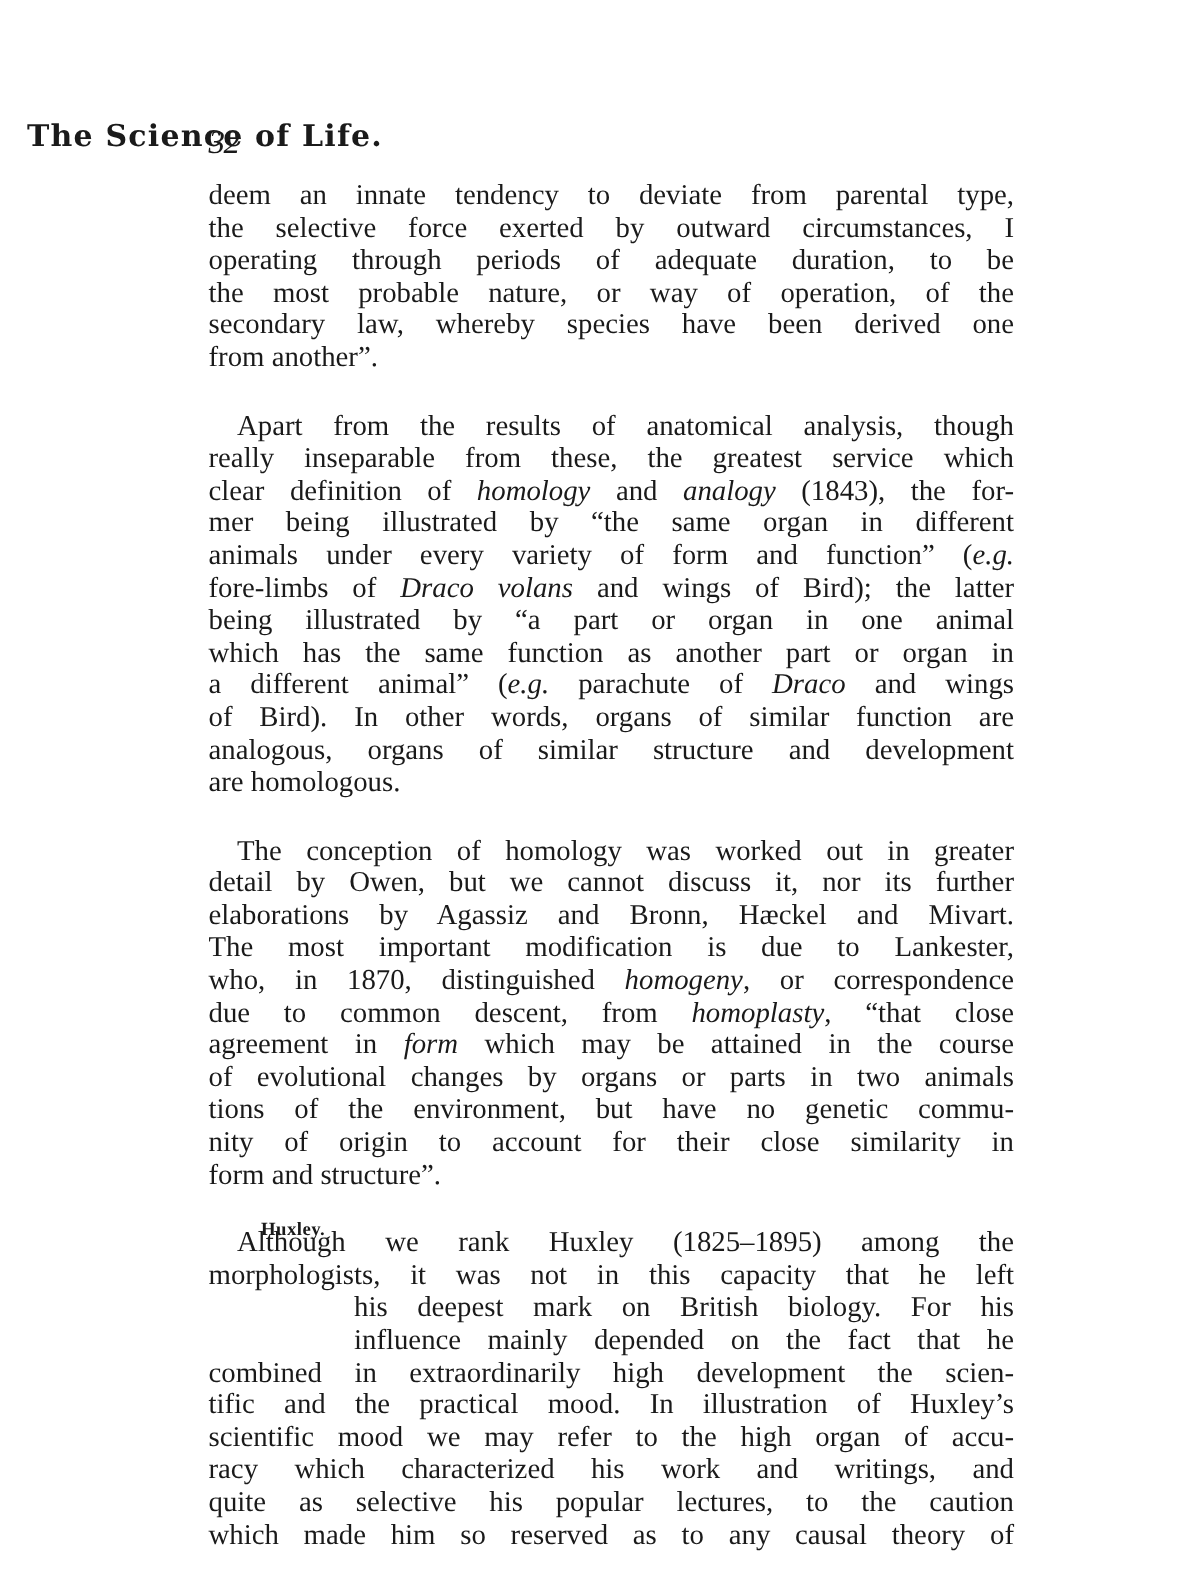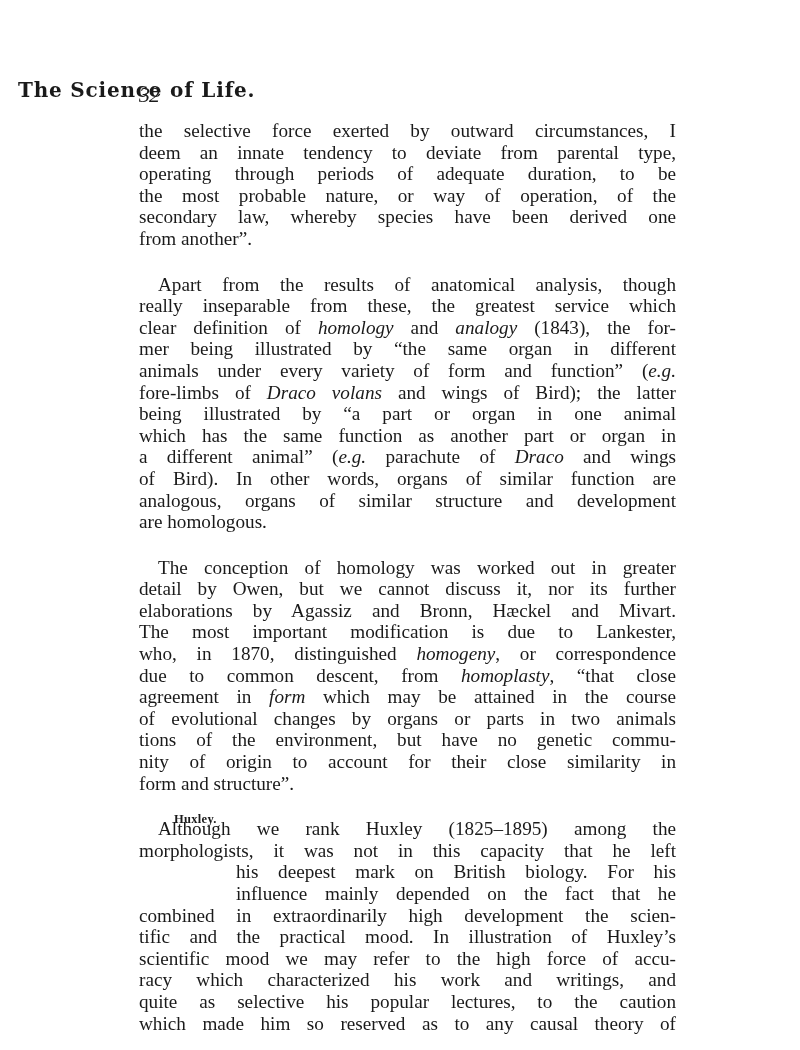--- a/index.html
+++ b/index.html
@@ -32,22 +32,22 @@
   i { font-style: italic; }
 </style>
 </head>
 <body>
 
 <div>
   <div class="page-number">32</div>
   <div class="running-head">The Science of Life.</div>
   <div class="sidenote">Huxley.</div>
   <div class="body-text" id="body-text">
+      <div class="line ">deem an innate tendency to deviate from parental type,</div>
       <div class="line ">the selective force exerted by outward circumstances, I</div>
-      <div class="line ">deem an innate tendency to deviate from parental type,</div>
       <div class="line ">operating through periods of adequate duration, to be</div>
       <div class="line ">the most probable nature, or way of operation, of the</div>
       <div class="line ">secondary law, whereby species have been derived one</div>
       <div class="line last">from another”.</div>
       <div class="line indent">Apart from the results of anatomical analysis, though</div>
       <div class="line ">really inseparable from these, the greatest service which</div>
       <div class="line ">clear definition of <i>homology</i> and <i>analogy</i> (1843), the for-</div>
       <div class="line ">mer being illustrated by “the same organ in different</div>
       <div class="line ">animals under every variety of form and function” (<i>e.g.</i></div>
       <div class="line ">fore-limbs of <i>Draco volans</i> and wings of Bird); the latter</div>
@@ -67,18 +67,18 @@
       <div class="line ">of evolutional changes by organs or parts in two animals</div>
       <div class="line ">tions of the environment, but have no genetic commu-</div>
       <div class="line ">nity of origin to account for their close similarity in</div>
       <div class="line last">form and structure”.</div>
       <div class="line indent">Although we rank Huxley (1825–1895) among the</div>
       <div class="line ">morphologists, it was not in this capacity that he left</div>
       <div class="line margin-indent">his deepest mark on British biology. For his</div>
       <div class="line margin-indent">influence mainly depended on the fact that he</div>
       <div class="line ">combined in extraordinarily high development the scien-</div>
       <div class="line ">tific and the practical mood. In illustration of Huxley’s</div>
-      <div class="line ">scientific mood we may refer to the high force of accu-</div>
+      <div class="line ">scientific mood we may refer to the high organ of accu-</div>
       <div class="line ">racy which characterized his work and writings, and</div>
       <div class="line ">quite as selective his popular lectures, to the caution</div>
       <div class="line ">which made him so reserved as to any causal theory of</div>
     </div>
 </div>
 
 </body></html>

